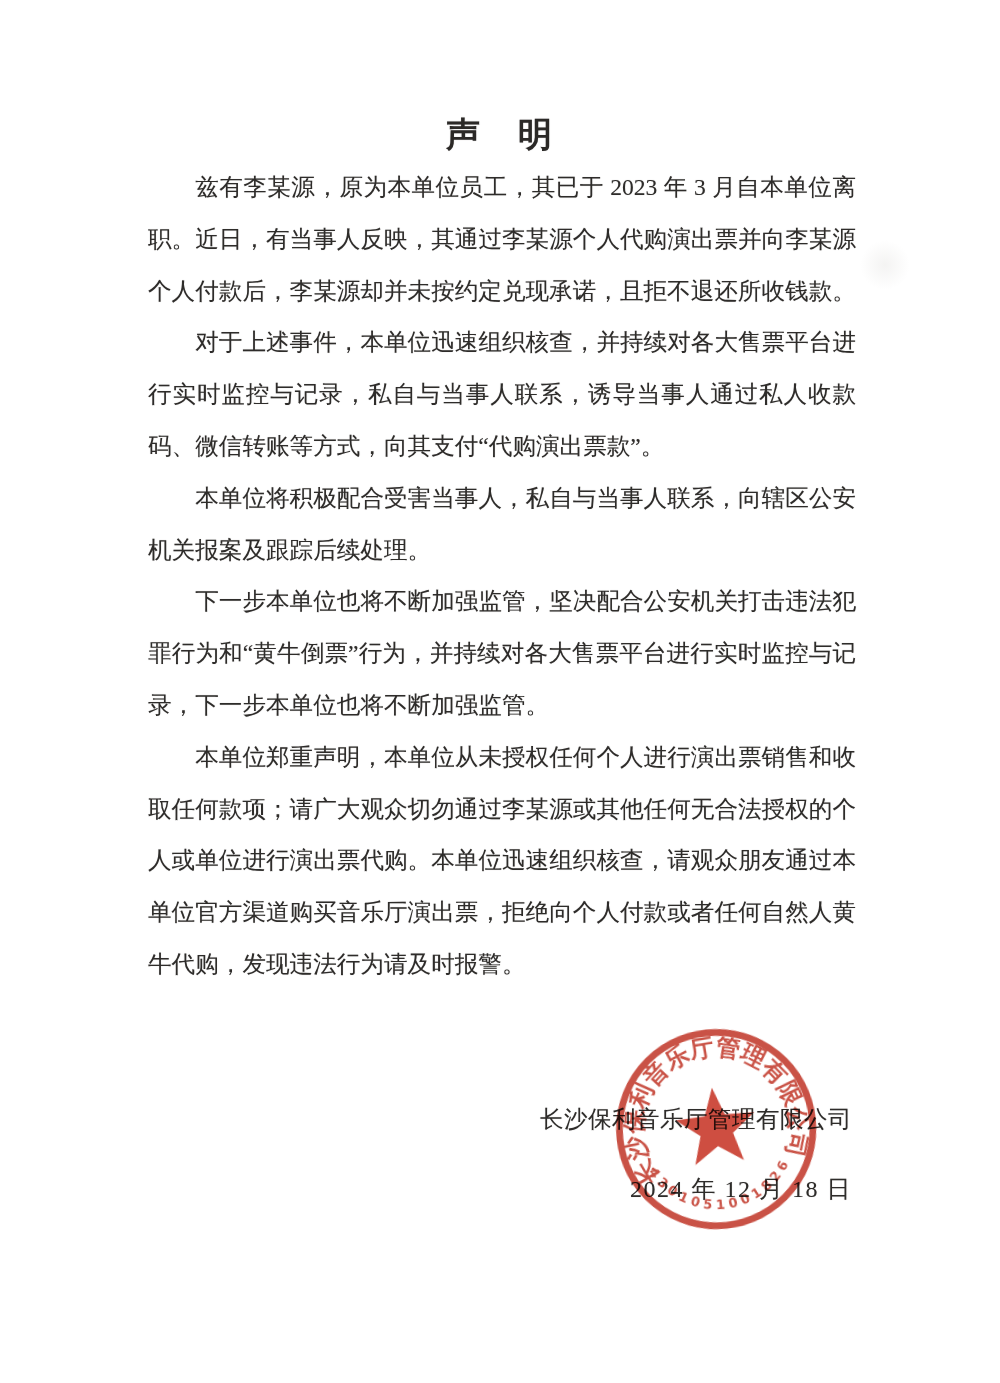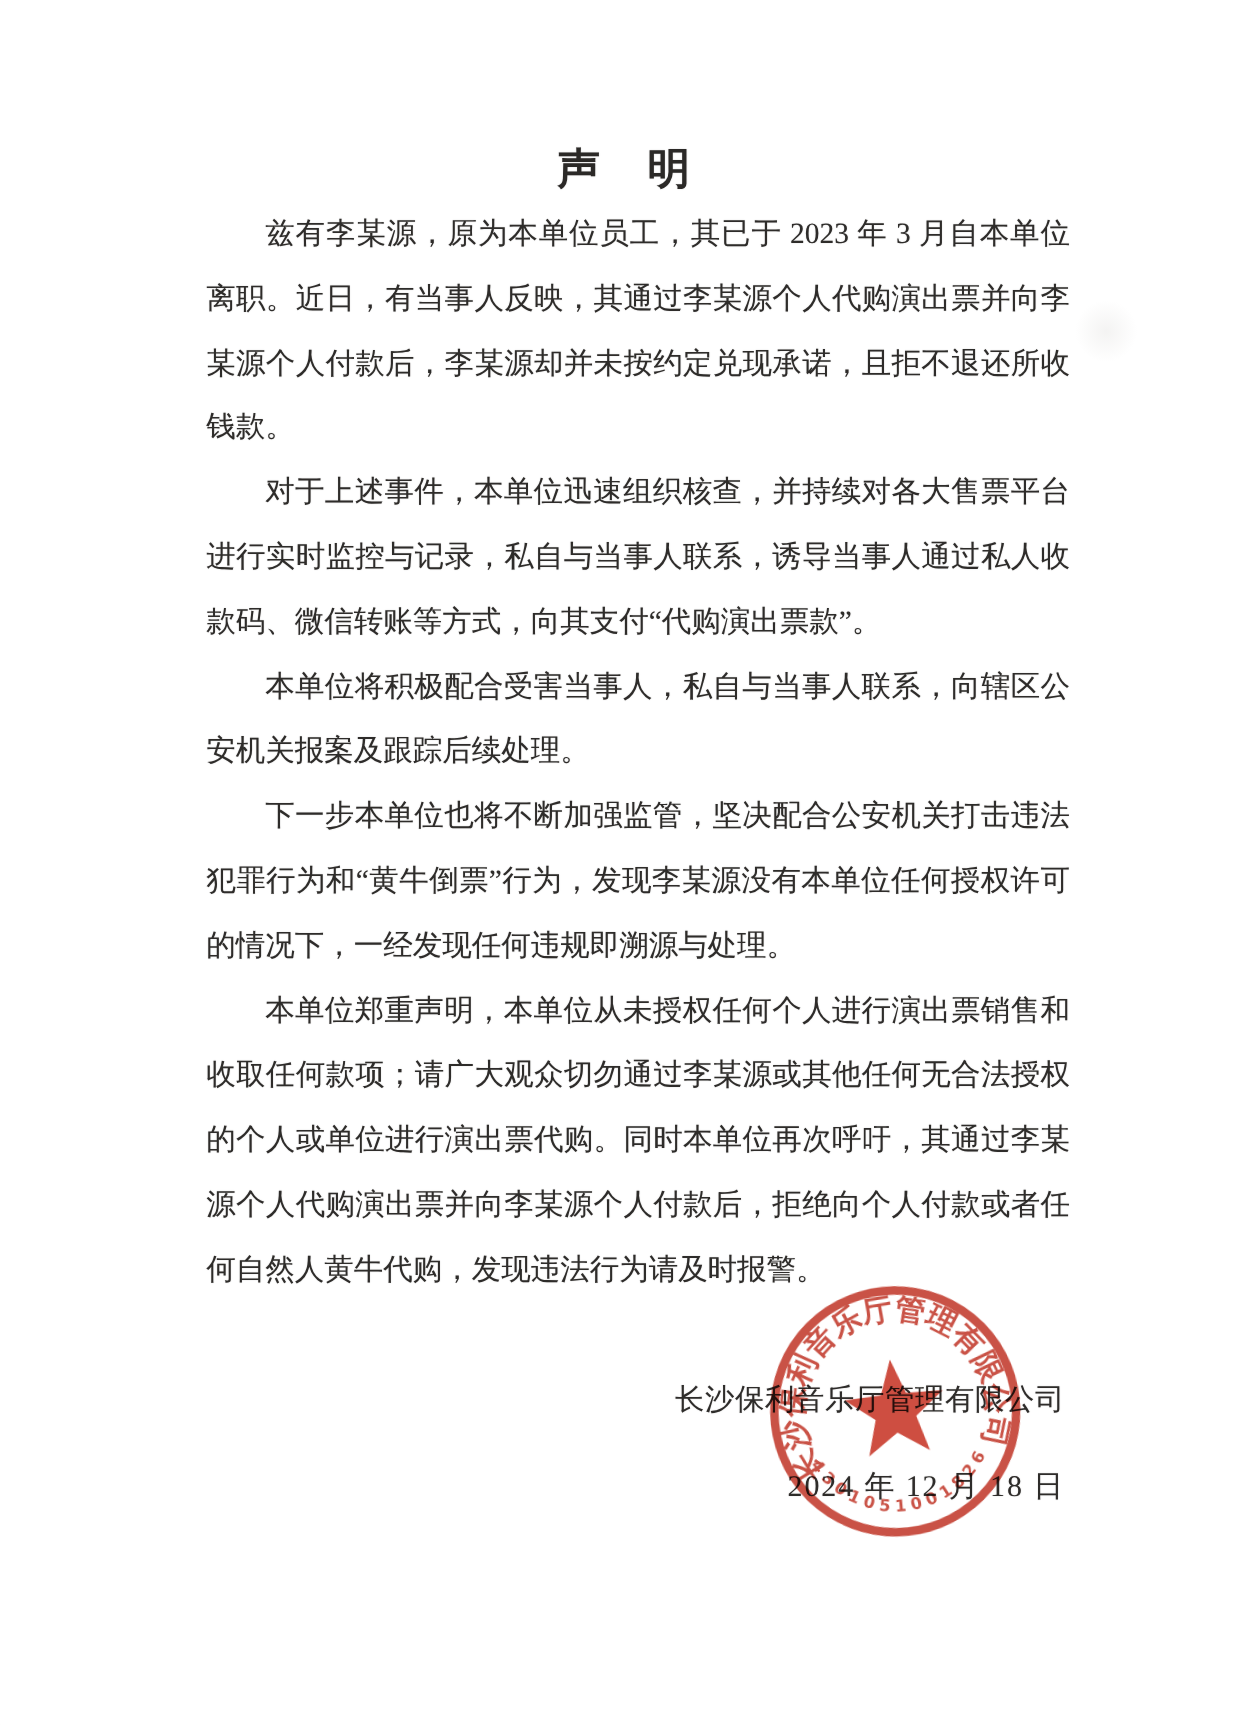--- a/index.html
+++ b/index.html
@@ -51,21 +51,20 @@
   }
 
   .doc-body p {
     font-size: 23.6px;
     line-height: 51.8px;
     text-align: justify;
     text-justify: inter-ideograph;
     text-indent: 2em;
     color: #2e2c2a;
     text-shadow: 0 0 1px rgba(46,44,42,0.28);
-    margin-left: 17px;
   }
 
   .sign-block {
     position: absolute;
     top: 1103px;
     right: 148px;
     text-align: right;
   }
 
   .signature-line {
@@ -110,22 +109,22 @@
 <body>
 
 <div class="page">
 
   <h1 class="doc-title">声　明</h1>
 
   <div class="doc-body">
     <p>兹有李某源，原为本单位员工，其已于 2023 年 3 月自本单位离职。近日，有当事人反映，其通过李某源个人代购演出票并向李某源个人付款后，李某源却并未按约定兑现承诺，且拒不退还所收钱款。</p>
     <p>对于上述事件，本单位迅速组织核查，并持续对各大售票平台进行实时监控与记录，私自与当事人联系，诱导当事人通过私人收款码、微信转账等方式，向其支付“代购演出票款”。</p>
     <p>本单位将积极配合受害当事人，私自与当事人联系，向辖区公安机关报案及跟踪后续处理。</p>
-    <p>下一步本单位也将不断加强监管，坚决配合公安机关打击违法犯罪行为和“黄牛倒票”行为，发现李某源没有本单位任何授权许可的情况下，一经发现任何违规即溯源与处理。</p>
-    <p>本单位郑重声明，本单位从未授权任何个人进行演出票销售和收取任何款项；请广大观众切勿通过李某源或其他任何无合法授权的个人或单位进行演出票代购。同时本单位再次呼吁，其通过李某源个人代购演出票并向李某源个人付款后，拒绝向个人付款或者任何自然人黄牛代购，发现违法行为请及时报警。</p>
+    <p>下一步本单位也将不断加强监管，坚决配合公安机关打击违法犯罪行为和“黄牛倒票”行为，并持续对各大售票平台进行实时监控与记录，下一步本单位也将不断加强监管。</p>
+    <p>本单位郑重声明，本单位从未授权任何个人进行演出票销售和收取任何款项；请广大观众切勿通过李某源或其他任何无合法授权的个人或单位进行演出票代购。本单位迅速组织核查，请观众朋友通过本单位官方渠道购买音乐厅演出票，拒绝向个人付款或者任何自然人黄牛代购，发现违法行为请及时报警。</p>
   </div>
 
   <div class="sign-block">
     <div class="signature-line">长沙保利音乐厅管理有限公司</div>
     <div class="date-line">2024 年 12 月 18 日</div>
   </div>
 
   <svg class="seal" viewBox="0 0 200 200" aria-hidden="true">
     <defs>
       <path id="seal-top-arc" d="M 41.8,142.8 A 71,71 0 1 1 158.2,142.8" fill="none"></path>

